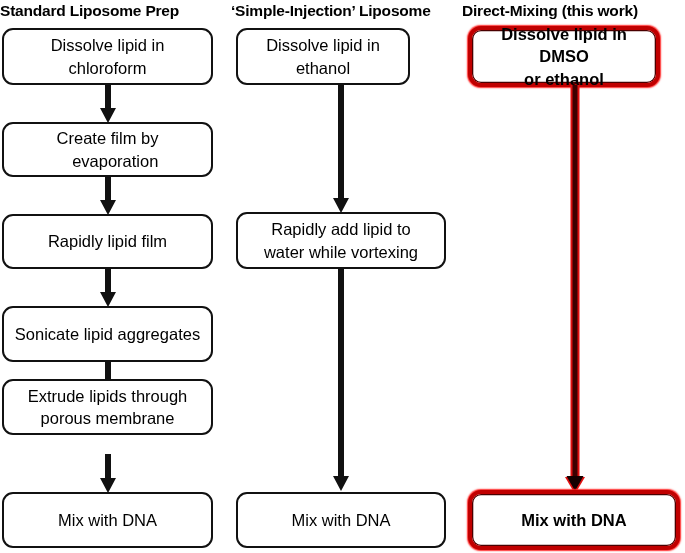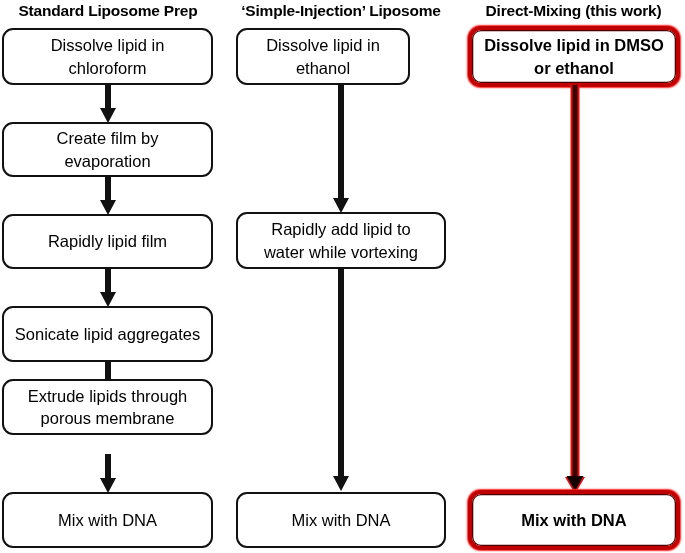--- a/index.html
+++ b/index.html
@@ -17,21 +17,20 @@
     background: #ffffff;
     overflow: hidden;
   }
 
   
   .col-header {
     position: absolute;
     top: 0px;
     height: 22px;
     line-height: 22px;
-    text-align: center;
     font-size: 15.5px;
     font-weight: bold;
     color: #000000;
     letter-spacing: -0.2px;
     white-space: nowrap;
   }
   #hdr-left   { left: 0px;   width: 216px; }
   #hdr-mid    { left: 231px; width: 220px; }
   #hdr-right  { left: 462px; width: 223px; }
 
@@ -88,21 +87,21 @@
   <div class="node plain" style="left:2px; top:28px; width:211px; height:57px;">
     <span class="label">Dissolve lipid in
 chloroform</span>
   </div>
 
   <svg class="arrow" style="left:97px; top:84px;" width="22" height="40" viewBox="0 0 22 40">
     <line x1="11" y1="0" x2="11" y2="26" stroke="#111111" stroke-width="6"></line>
     <polygon points="3,24 19,24 11,39" fill="#111111"></polygon>
   </svg>
 
-  <div class="node plain" style="left:2px; top:122px; width:211px; height:55px;">
+  <div class="node plain" style="left:2px; top:122px; width:211px; height:55px;text-align:right;">
     <span class="label">Create film by
 evaporation</span>
   </div>
 
   <svg class="arrow" style="left:97px; top:176px;" width="22" height="40" viewBox="0 0 22 40">
     <line x1="11" y1="0" x2="11" y2="26" stroke="#111111" stroke-width="6"></line>
     <polygon points="3,24 19,24 11,39" fill="#111111"></polygon>
   </svg>
 
   <div class="node plain" style="left:2px; top:214px; width:211px; height:55px;">
@@ -153,21 +152,21 @@
 
   <svg class="arrow" style="left:330px; top:268px;" width="22" height="224" viewBox="0 0 22 224">
     <line x1="11" y1="0" x2="11" y2="210" stroke="#111111" stroke-width="6"></line>
     <polygon points="3,208 19,208 11,223" fill="#111111"></polygon>
   </svg>
 
   <div class="node plain" style="left:236px; top:492px; width:210px; height:56px;">
     <span class="label">Mix with DNA</span>
   </div>
 
-  <div class="node highlight" style="left:468px; top:26px; width:212px; height:61px;">
+  <div class="node highlight" style="left:468px; top:26px; width:192px; height:61px;">
     <span class="label">Dissolve lipid in DMSO
 or ethanol</span>
   </div>
 
   <svg class="arrow" style="left:563px; top:85px;" width="24" height="410" viewBox="0 0 24 410">
     <line x1="12" y1="0" x2="12" y2="396" stroke="#e01010" stroke-width="9"></line>
     <polygon points="2,392 22,392 12,409" fill="#e01010"></polygon>
     <line x1="12" y1="0" x2="12" y2="394" stroke="#3d0000" stroke-width="5"></line>
     <polygon points="3.5,391 20.5,391 12,406" fill="#140000"></polygon>
   </svg>

